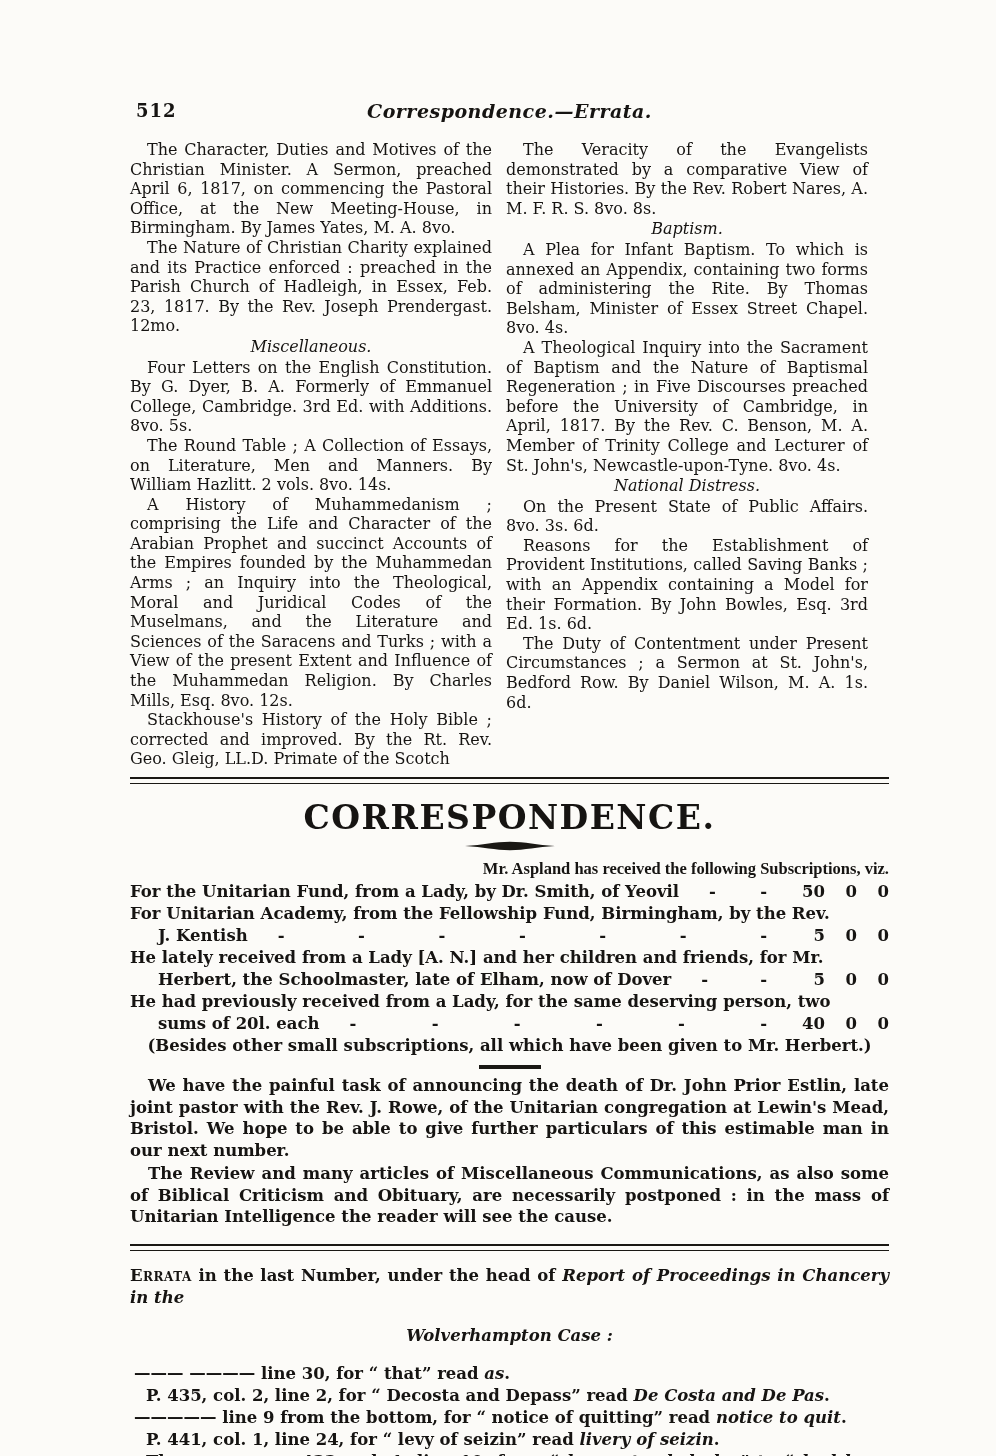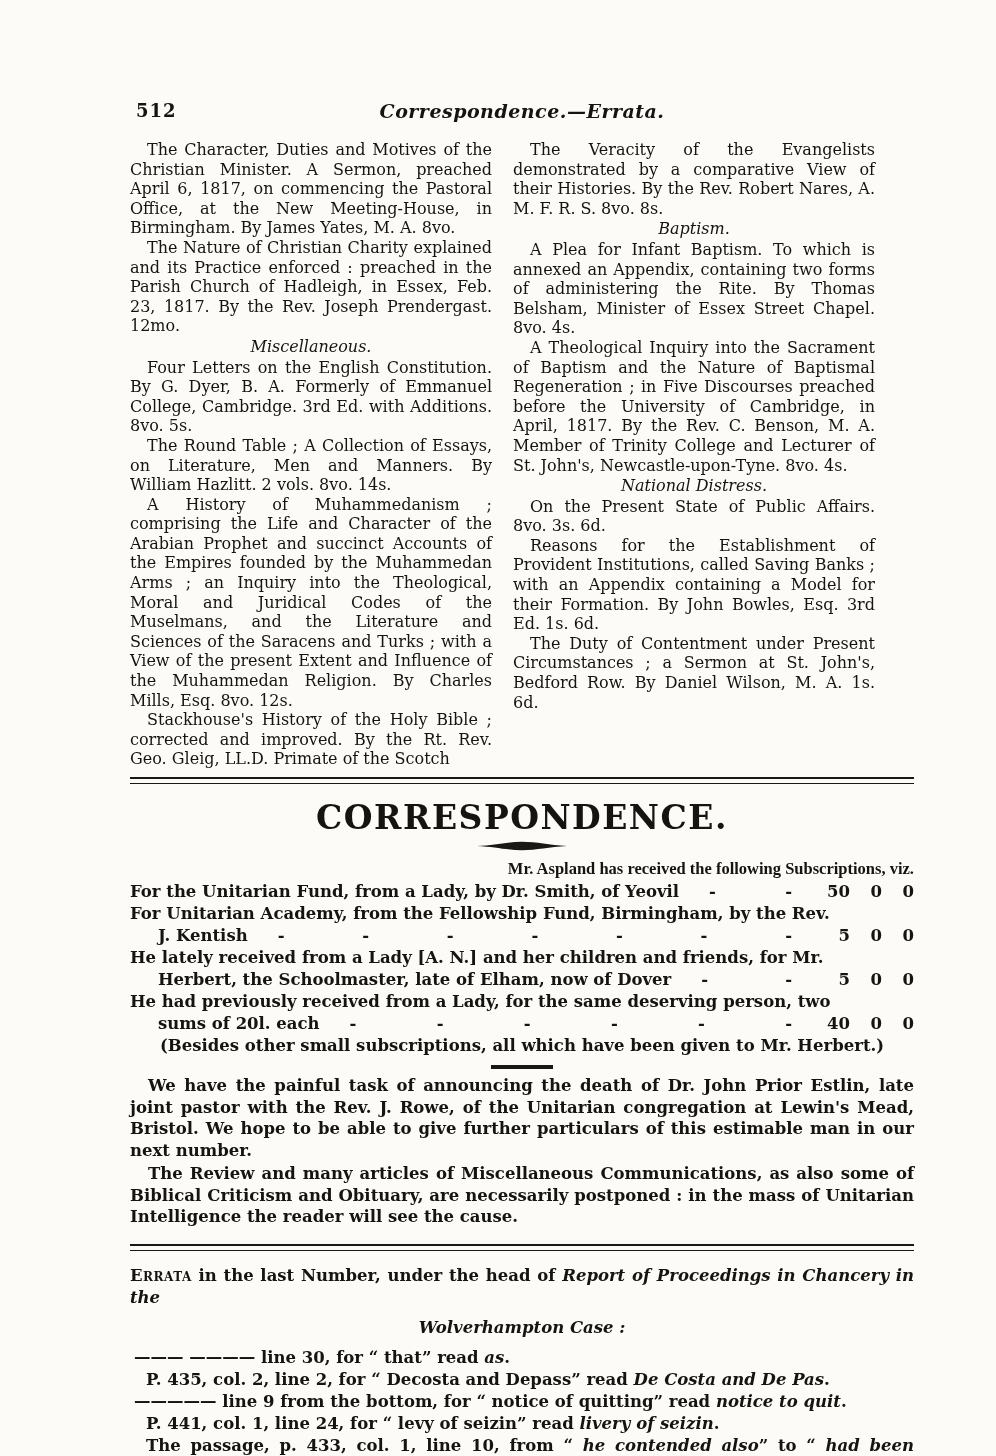--- a/index.html
+++ b/index.html
@@ -4,29 +4,29 @@
 <style>
   html,body{margin:0;padding:0;background:#d9d7d2;}
   .page{
     position:relative;
     width:996px;height:1456px;
     margin:0 auto;
     background:#fcfbf8;
     color:#161412;
     font-family:"DejaVu Serif","Liberation Serif",serif;
     box-sizing:border-box;
-    padding:100px 82px 0 130px;
+    padding:100px 107px 0 130px;
     overflow:hidden;
   }
   
   .pg-header{position:relative;height:26px;margin-bottom:14px;}
   .pg-num{position:absolute;left:6px;top:0;font-size:18px;font-weight:bold;letter-spacing:1px;}
   .run-title{position:absolute;left:0;right:0;top:0;text-align:center;font-size:19px;font-weight:bold;font-style:italic;letter-spacing:.5px;}
   
-  .cols{display:flex;gap:21px;}
+  .cols{display:flex;gap:14px;}
   .col{width:362px;font-size:16px;line-height:19.6px;text-align:justify;}
   .col p{margin:0;text-indent:17px;}
   .col p.cont{text-indent:0;}
   .col .subhead{display:block;text-align:center;font-style:italic;text-indent:0;margin:1px 0;}
   
   .rule-double{margin:8px 0 0 0;border-top:2.6px solid #1a1814;border-bottom:1.6px solid #1a1814;height:4px;}
   .rule-short{width:62px;height:4px;background:#1a1814;margin:10px auto 6px auto;}
   .spindle{display:block;margin:4px auto;}
   
   .corr-title{margin:14px 0 2px 0;text-align:center;font-size:33px;font-weight:bold;letter-spacing:1.5px;font-family:"DejaVu Serif","Liberation Serif",serif;}
@@ -38,21 +38,21 @@
   .dashes{flex:1;text-align:justify;text-align-last:justify;padding:0 26px 0 30px;font-weight:bold;overflow:hidden;}
   .amt{width:32px;text-align:right;font-weight:bold;}
   .sub-note{text-align:center;margin:1px 0 0 0;font-size:16.5px;font-weight:bold;}
   
   .ed-para{margin:2px 0 0 0;font-size:16.5px;line-height:21.5px;text-align:justify;text-indent:18px;font-weight:bold;}
   
   .errata{font-size:16.5px;line-height:22px;font-weight:bold;}
   .errata-head{margin:14px 0 0 0;text-align:justify;}
   .sc{font-variant:small-caps;letter-spacing:.5px;}
   .it{font-style:italic;}
-  .errata-case{text-align:center;font-style:italic;margin:8px;}
+  .errata-case{text-align:center;font-style:italic;margin:16px;}
   .errata-item{margin:0;padding-left:16px;}
   .errata-item.dashline{padding-left:4px;}
   .errata-passage{margin:0;text-align:justify;text-indent:16px;line-height:22px;}
 </style>
 </head>
 <body>
 
 <div class="page">
 
   <div class="pg-header">

